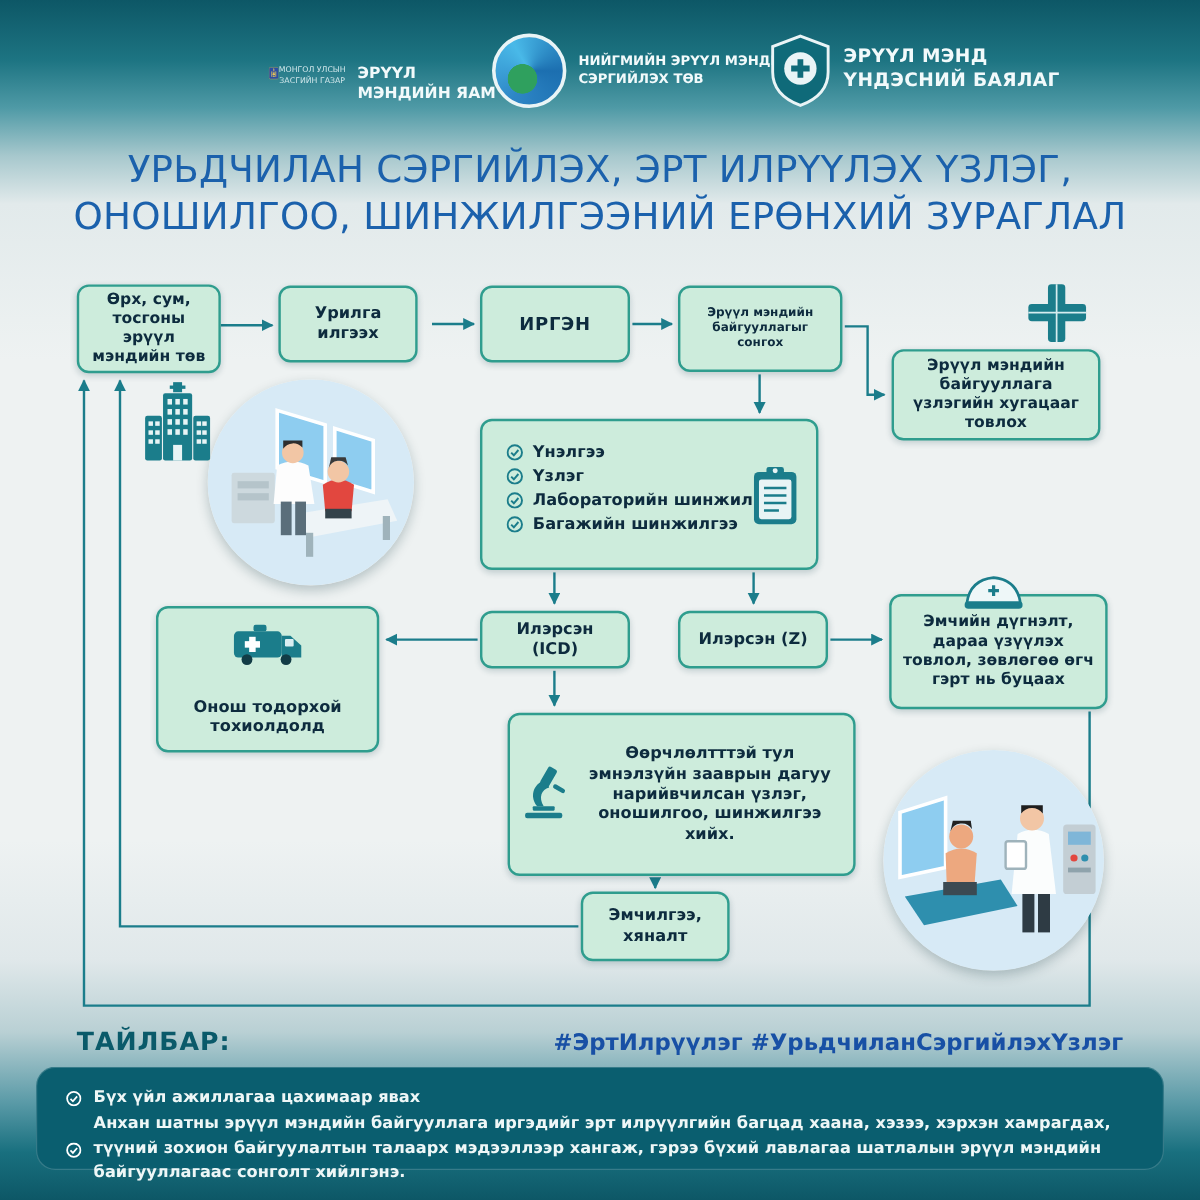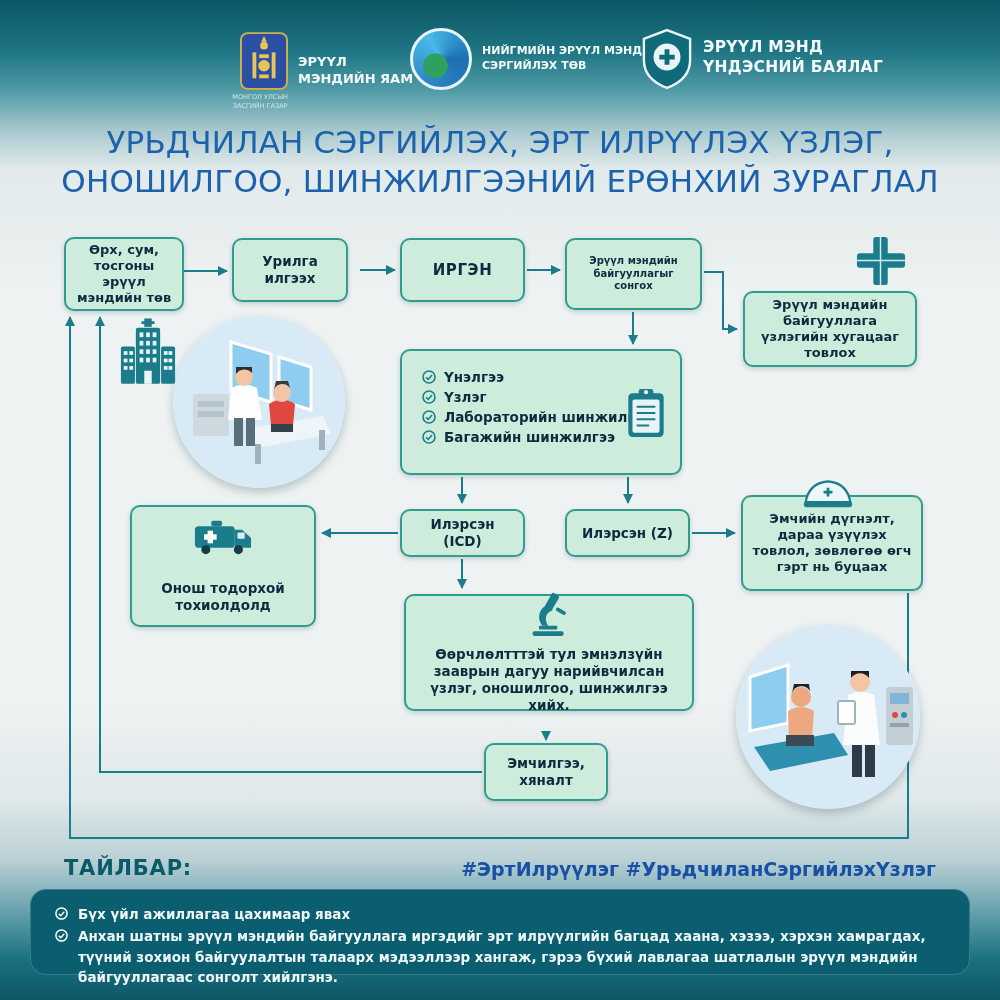--- a/index.html
+++ b/index.html
@@ -5,21 +5,21 @@
   *{margin:0;padding:0;box-sizing:border-box}
   html,body{width:1000px;height:1000px}
   body{font-family:"DejaVu Sans","Liberation Sans",sans-serif;}
   .canvas{position:relative;width:1000px;height:1000px;overflow:hidden;
     background:linear-gradient(180deg,#0d5766 0%,#1d7482 5%,#4f9aa6 9%,#a7c8cd 13%,#e2eaeb 17%,
       #eef2f2 30%,#eef2f2 70%,#e0e8ea 80%,#b9d0d4 86%,#5899a6 92%,#19707f 96%,#0d5766 100%);}
 
   
   .logo{position:absolute;display:flex;gap:10px;align-items:flex-start;color:#f2fafb;z-index:5}
   .logo1{left:224px;top:32px}
-  .flagcol{display:flex;flex-direction:column;align-items:flex-end;width:64px}
+  .flagcol{display:flex;flex-direction:row;align-items:center;width:64px}
   .tinytxt{font-size:6.5px;color:#cfe6ea;line-height:1.35;text-align:center;margin-top:3px;white-space:nowrap}
   .gov-bold{margin-top:22px;font-size:13px;font-weight:bold;line-height:1.3}
   .logo2{left:410px;top:28px}
   .nphc-circle{width:62px;height:62px;border-radius:50%;border:3px solid #e9f4f6;flex:0 0 auto;
     background:radial-gradient(circle at 40% 62%, #2fa05e 0 25%, rgba(0,0,0,0) 26%),
                conic-gradient(from 210deg,#2e86c6,#49b9e8,#1c6fb0,#2e86c6);}
   .nphc-text{margin-top:15px;font-size:11px;font-weight:bold;line-height:1.4}
   .logo3{left:641px;top:28px}
   .shield-text{margin-top:9px;font-size:15.5px;font-weight:bold;line-height:1.32;letter-spacing:.3px}
 
@@ -40,40 +40,40 @@
   .b-songoh{left:565px;top:238px;width:137px;height:72px;font-size:10px}
   .b-tovloh{left:743px;top:291px;width:174px;height:76px;font-size:13px;padding:4px}
   .b-assess{left:400px;top:349px;width:282px;height:126px;display:block;text-align:right;padding:15px 12px 10px 20px}
   .assess-row{display:flex;align-items:center;gap:8px;margin:3px 0;color:#0d2b3e}
   .assess-row .bullet{color:#1b7d8b;display:flex}
   .clipboard-wrap{position:absolute;right:14px;top:36px}
   .b-ilersen{left:400px;top:509px;width:125px;height:48px}
   .b-ilreegui{left:565px;top:509px;width:125px;height:48px}
   .b-dugnelt{left:741px;top:495px;width:182px;height:96px;font-size:13px;padding:4px 6px}
   .b-onosh{left:130px;top:505px;width:186px;height:122px;flex-direction:column;gap:20px}
-  .b-uurch{left:404px;top:594px;width:290px;height:117px;flex-direction:column;gap:5px}
+  .b-uurch{left:423px;top:594px;width:290px;height:136px;flex-direction:row;gap:5px}
   .b-emch{left:484px;top:743px;width:124px;height:58px}
 
   
   .icon-abs{position:absolute;z-index:4;display:flex}
   .hospital-pos{left:120px;top:317px}
   .cross-pos{left:853px;top:236px}
   .cap-pos{left:800px;top:476px}
 
   
   .illu{position:absolute;border-radius:50%;overflow:hidden;z-index:3;box-shadow:0 4px 10px rgba(10,50,60,.25)}
   .illu1{left:173px;top:316px;width:172px;height:172px}
   .illu2{left:736px;top:625px;width:184px;height:184px}
 
   
   .tailbar{position:absolute;left:64px;top:856px;font-size:21px;font-weight:bold;color:#0a5a6a;letter-spacing:.8px;z-index:5}
   .hashtags{position:absolute;right:64px;top:858px;font-size:19px;font-weight:bold;color:#1850a5;z-index:5}
   .notes{position:absolute;left:30px;top:889px;width:940px;height:86px;background:#0a5e6f;border-radius:16px;
     border:1px solid rgba(255,255,255,.18);padding:12px 24px;color:#eef7f7;z-index:5}
-  .note-row{display:flex;align-items:flex-start;gap:10px;font-size:13.5px;font-weight:bold;line-height:1.5;margin:2px 0}
+  .note-row{display:flex;align-items:center;gap:10px;font-size:13.5px;font-weight:bold;line-height:1.5;margin:2px 0}
   .note-row .bullet{color:#ffffff;display:flex;margin-top:3px;flex:0 0 auto}
 </style>
 </head>
 <body>
 
 <div class="canvas">
 
   <div class="logo logo1">
     <div class="flagcol">
       <svg width="48" height="58" viewBox="0 0 50 60">

